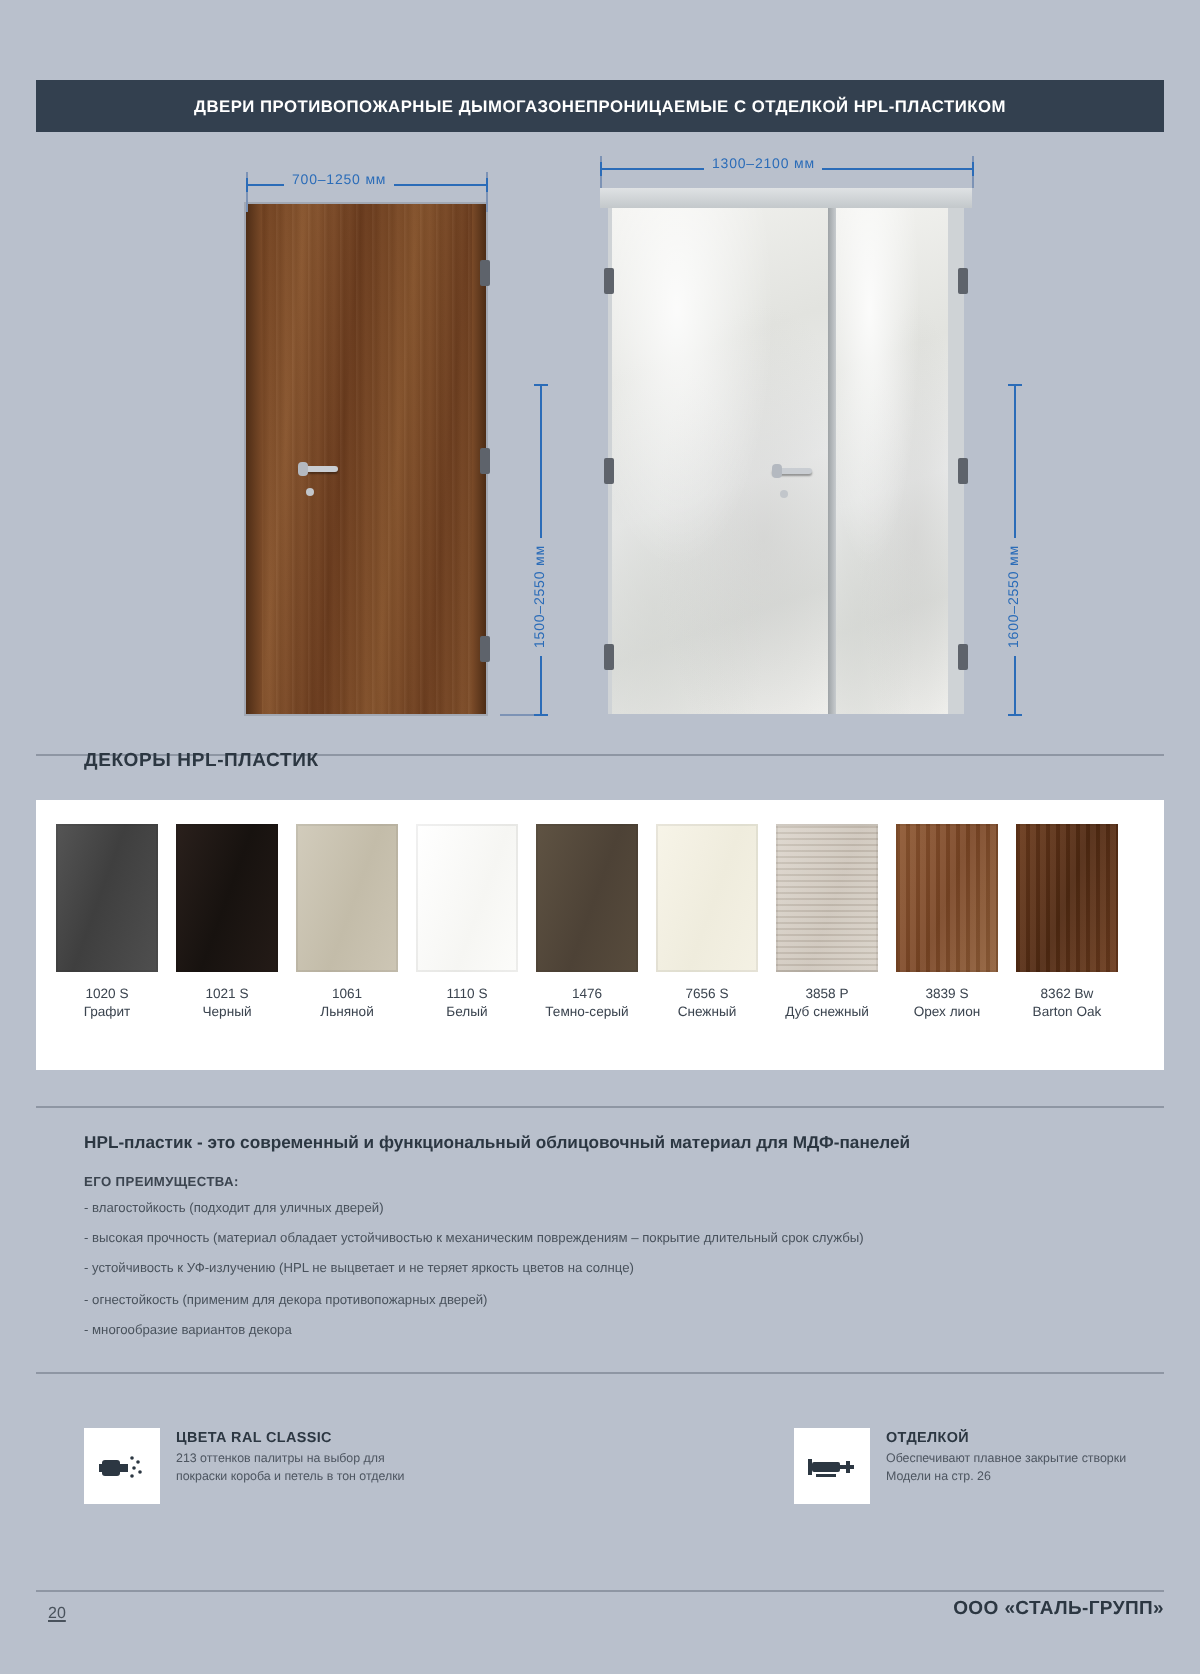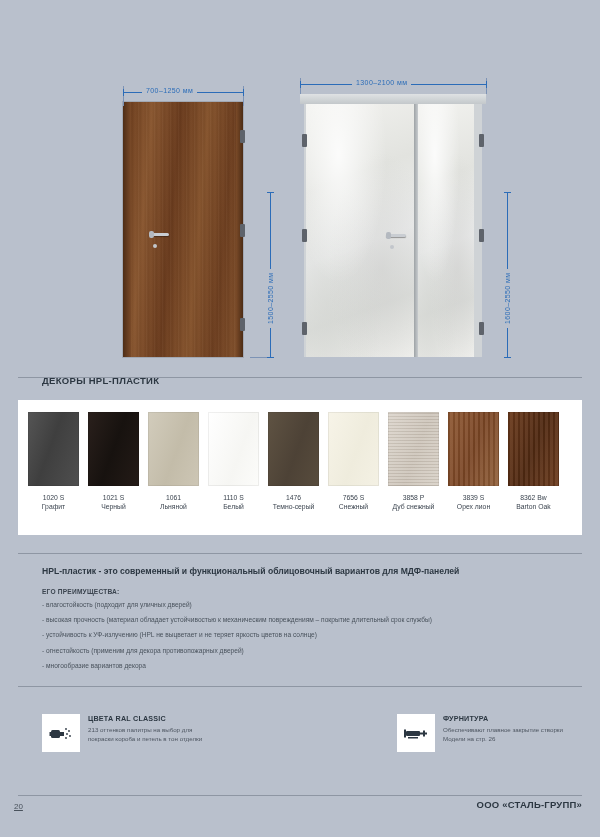--- a/index.html
+++ b/index.html
@@ -353,41 +353,44 @@
   .footer-rule {
     position: absolute;
     left: 18px;
     top: 795px;
     width: 564px;
     height: 1px;
     background: #8e96a3;
   }
   .page-num {
     position: absolute;
-    left: 14px;
+    left: 24px;
     top: 802px;
     font-size: 8px;
     color: #49525c;
     text-decoration: underline;
   }
   .brand {
     position: absolute;
     right: 18px;
     top: 799px;
     font-size: 9.5px;
     font-weight: bold;
     color: #2c3742;
     letter-spacing: 0.2px;
   }
 </style>
 </head>
 <body>
 
 <div class="page">
 
+  <div class="header-band">
+    <div class="title">ДВЕРИ ПРОТИВОПОЖАРНЫЕ ДЫМОГАЗОНЕПРОНИЦАЕМЫЕ С ОТДЕЛКОЙ HPL-ПЛАСТИКОМ</div>
+  </div>
 
   <div class="doors-area">
 
     <div class="single-door-wrap">
       <div class="door-frame-single"></div>
       <div class="door-leaf-wood"></div>
       <div class="door-shadow-left"></div>
       <div class="door-shadow-right"></div>
       <div class="handle" style="left:26px; top:131px;"></div>
       <div class="keyhole" style="left:30px; top:142px;"></div>
@@ -495,21 +498,21 @@
       <div class="swatch-cell">
         <div class="swatch" style="background:repeating-linear-gradient(90deg,rgba(0,0,0,0.10) 0 2px,rgba(255,255,255,0.06) 2px 5px),linear-gradient(110deg,#6b3a1c,#512a12 50%,#6e3d1f);"></div>
         <div class="swatch-code">8362 Bw</div>
         <div class="swatch-name">Barton Oak</div>
       </div>
 
     </div>
   </div>
 
   <div class="rule" style="left:18px; top:553px; width:564px;"></div>
-  <div class="desc-head">HPL-пластик - это современный и функциональный облицовочный вариантов для МДФ-панелей</div>
+  <div class="desc-head">HPL-пластик - это современный и функциональный облицовочный материал для МДФ-панелей</div>
   <div class="adv-head">ЕГО ПРЕИМУЩЕСТВА:</div>
   <div class="adv-list">
     <div class="adv-item">- влагостойкость (подходит для уличных дверей)</div>
     <div class="adv-item">- высокая прочность (материал обладает устойчивостью к механическим повреждениям – покрытие длительный срок службы)</div>
     <div class="adv-item">- устойчивость к УФ-излучению (HPL не выцветает и не теряет яркость цветов на солнце)</div>
     <div class="adv-item">- огнестойкость (применим для декора противопожарных дверей)</div>
     <div class="adv-item">- многообразие вариантов декора</div>
   </div>
 
   <div class="rule" style="left:18px; top:686px; width:564px;"></div>
@@ -540,21 +543,21 @@
       <div class="extra-icon">
         <svg width="26" height="16" viewBox="0 0 26 16" aria-hidden="true">
           <rect x="3" y="6" width="14" height="5" rx="1" fill="#2c3742"></rect>
           <rect x="1" y="4.5" width="2" height="8" fill="#2c3742"></rect>
           <rect x="16" y="7.5" width="8" height="2" fill="#2c3742"></rect>
           <rect x="20" y="5.5" width="2" height="6" fill="#2c3742"></rect>
           <rect x="5" y="12" width="10" height="1.5" fill="#2c3742"></rect>
         </svg>
       </div>
       <div>
-        <div class="extra-title">ФУРНИТУРА</div>
+        <div class="extra-title">ОТДЕЛКОЙ</div>
         <div class="extra-text">Обеспечивают плавное закрытие створки Модели на стр. 26</div>
       </div>
     </div>
 
   </div>
 
   <div class="footer-rule"></div>
   <div class="page-num">20</div>
   <div class="brand">ООО «СТАЛЬ-ГРУПП»</div>
 

